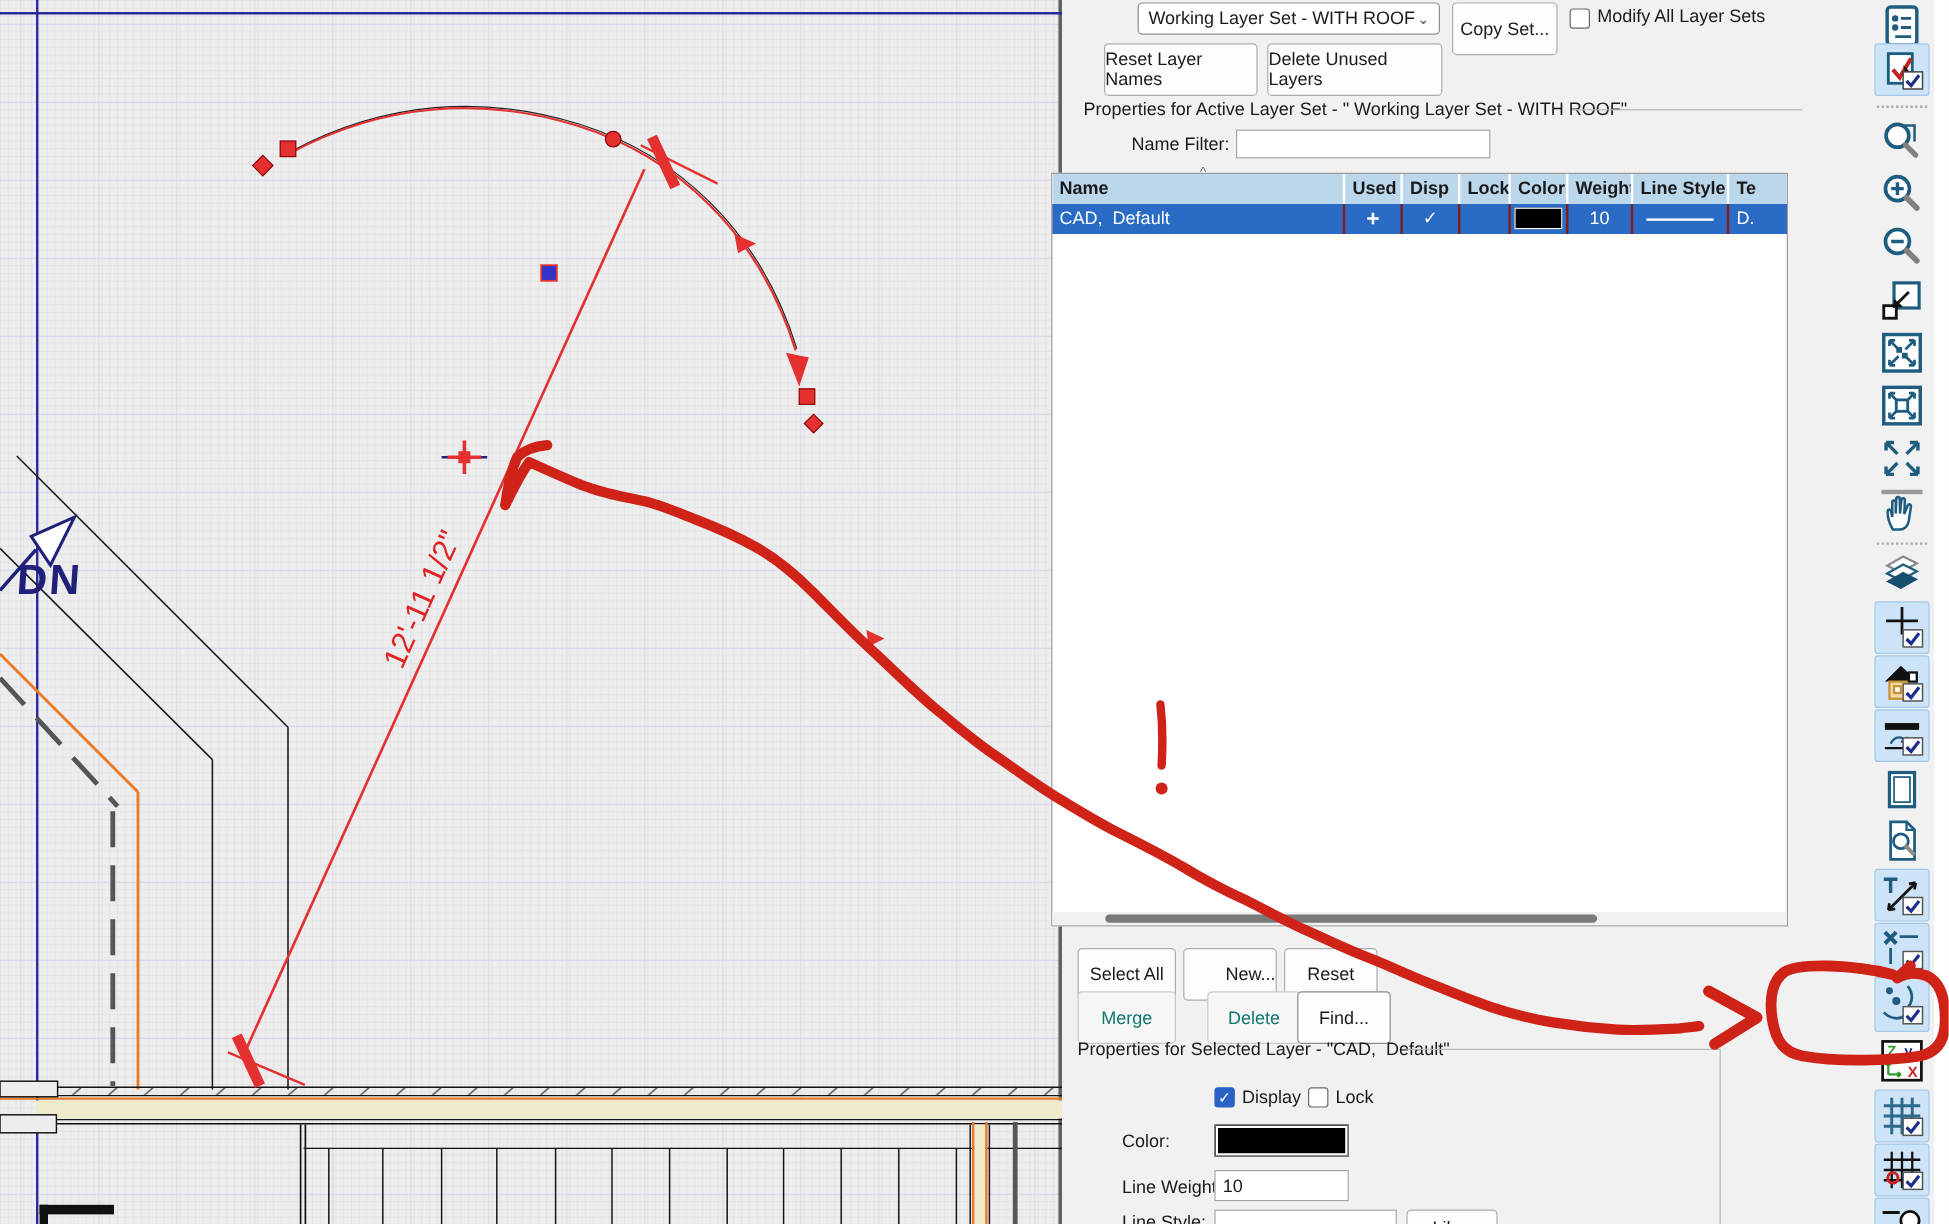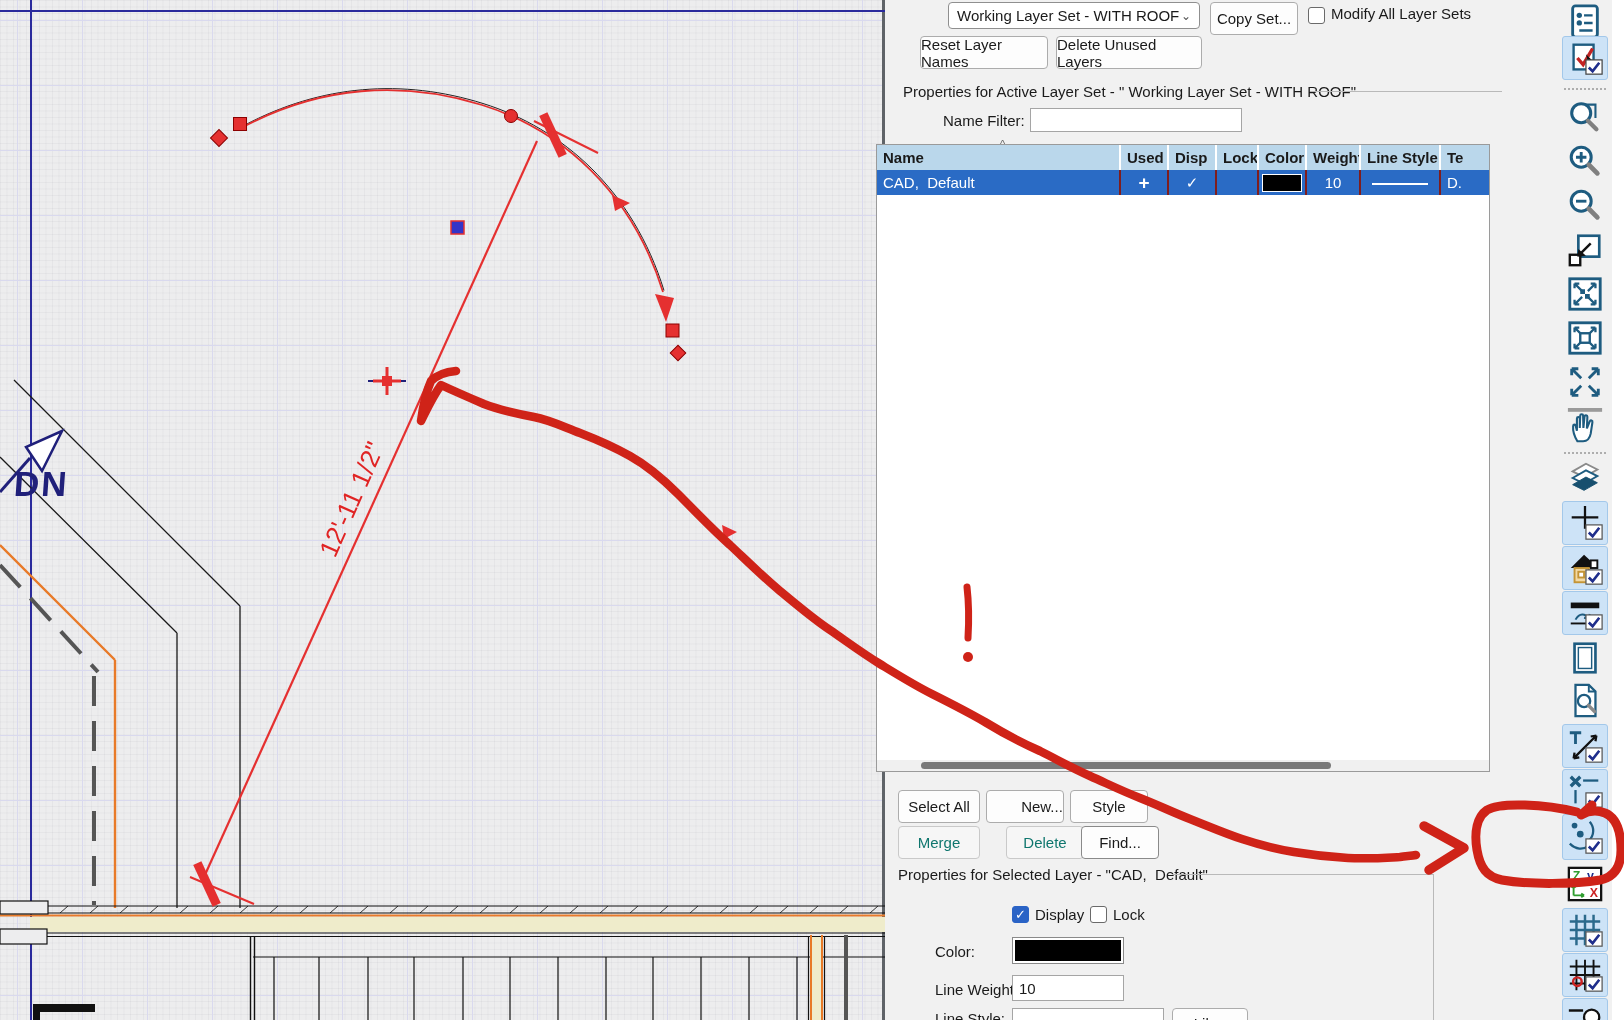--- a/index.html
+++ b/index.html
@@ -20,21 +20,21 @@
   #cadsvg{position:absolute;left:0;top:0;}
   .dn-text{position:absolute;left:14px;top:464px;font-size:35px;font-weight:700;
     color:#20207a;letter-spacing:2px;transform:skewX(-4deg);}
   .dim-text{position:absolute;left:252px;top:484px;width:200px;text-align:center;
     font-size:26px;color:#e02424;transform:rotate(-66deg);
     text-shadow:0 0 3px #ededee,0 0 3px #ededee,0 0 4px #ededee;}
 
   
   #panel{position:absolute;left:885px;top:0;right:0;height:1020px;background:#f1f1f1;}
   .btn{position:absolute;display:flex;align-items:center;justify-content:center;
-    background:#fdfdfd;border:1px solid #acacac;border-radius:4px;height:33px;
+    background:#fdfdfd;border:1px solid #acacac;border-radius:4px;height:44px;
     font-size:15px;color:#1a1a1a;box-sizing:border-box;cursor:default;}
   .btn.disabled{color:#0f766e;background:#f6f6f6;border-color:#c9c9c9;}
   .btn.strong{border-color:#8a8a8a;}
   .dropdown{position:absolute;display:flex;align-items:center;background:#fff;
     border:1px solid #8f8f8f;border-radius:4px;height:27px;padding:0 8px;box-sizing:border-box;}
   .dropdown .chev{margin-left:auto;color:#555;font-size:12px;}
   .checkbox{position:absolute;width:17px;height:17px;border:1px solid #6a6a6a;
     border-radius:3px;background:#fff;box-sizing:border-box;}
   .checkbox.checked{background:#2a63c6;border-color:#2a63c6;color:#fff;
     display:flex;align-items:center;justify-content:center;font-size:13px;}
@@ -202,21 +202,21 @@
       <div class="cell-c"><span class="lschip"></span></div>
       <div>D.</div>
     </div>
   </div>
   <div id="hscroll">
     <div class="thumb"></div>
   </div>
 
   <div class="btn" style="left:898px;top:790px;width:82px;">Select All</div>
   <div class="btn" style="left:986px;top:790px;width:78px;padding-left:34px;">New...</div>
-  <div class="btn" style="left:1070px;top:790px;width:78px;">Style</div>
+  <div class="btn" style="left:1070px;top:790px;width:78px;">Reset</div>
   <div class="btn disabled" style="left:898px;top:826px;width:82px;">Merge</div>
   <div class="btn disabled" style="left:986px;top:826px;width:78px;margin-left:20px;">Delete</div>
   <div class="btn strong" style="left:1070px;top:826px;width:78px;margin-left:11px;">Find...</div>
 
   <div class="lbl" style="left:898px;top:866px;">Properties for Selected Layer - "CAD,  Default"</div>
   <div class="rule" style="left:1172px;top:874px;width:262px;height:1px;"></div>
   <div class="rule" style="left:1433px;top:874px;width:1px;height:146px;"></div>
 
   <div class="checkbox checked" style="left:1012px;top:906px;">✓</div>
   <div class="lbl" style="left:1035px;top:906px;">Display</div>

